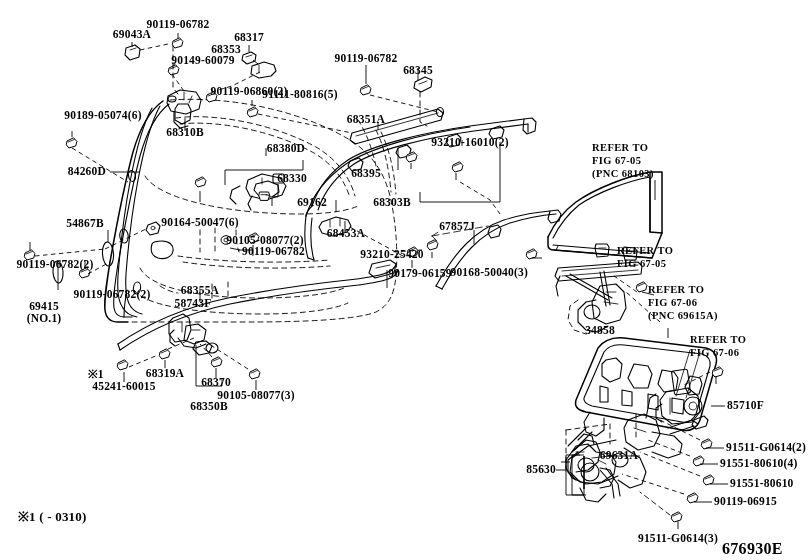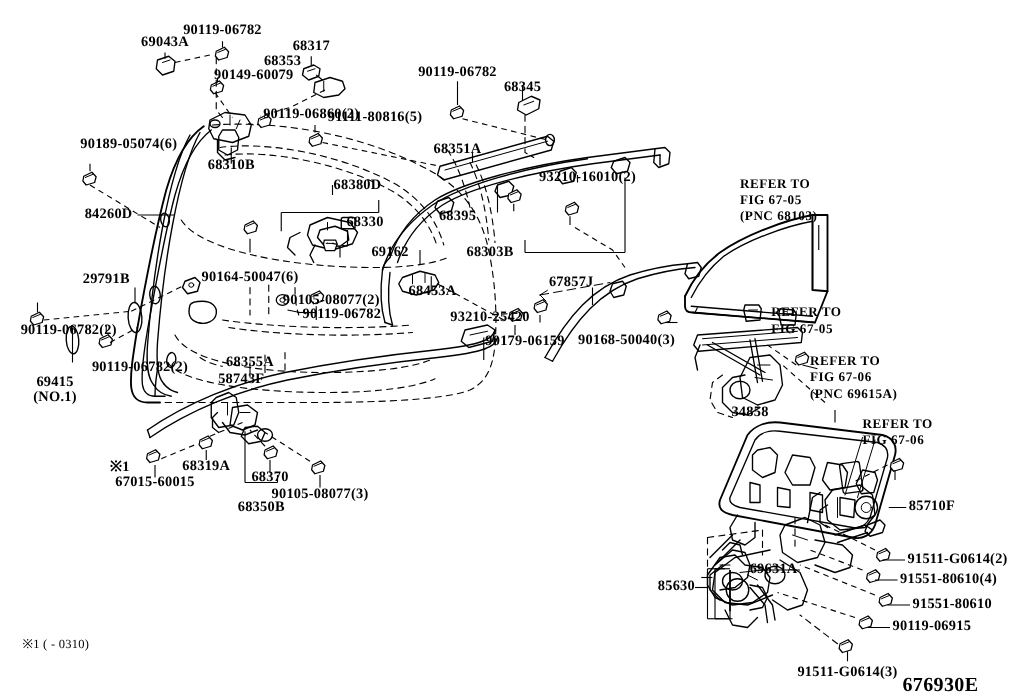--- a/index.html
+++ b/index.html
@@ -14,21 +14,21 @@
     position:absolute;
     font-family:"Liberation Serif", serif;
     font-weight:bold;
     font-size:11.5px;
     letter-spacing:0.2px;
     color:#000;
     white-space:nowrap;
     line-height:1.12;
   }
   .lbl.ref{font-size:10.5px;letter-spacing:0.4px;}
-  .lbl.note{font-weight:normal;font-size:10px;}
+  .lbl.note{font-weight:bold;font-size:13px;}
   .lbl.footer{font-size:16px;font-weight:bold;letter-spacing:0.3px;}
   .ctr{transform:translateX(-50%);}
   .rt{transform:translateX(-100%);}
 </style>
 </head>
 <body>
 
 <div id="sheet">
 
   <svg id="art" viewBox="0 0 811 560">
@@ -475,54 +475,54 @@
   <div class="lbl ctr" style="left:132px;top:28px;">69043A</div>
   <div class="lbl ctr" style="left:178px;top:18px;">90119-06782</div>
   <div class="lbl ctr" style="left:249px;top:31px;">68317</div>
   <div class="lbl ctr" style="left:226px;top:43px;">68353</div>
   <div class="lbl ctr" style="left:203px;top:54px;">90149-60079</div>
   <div class="lbl ctr" style="left:249px;top:85px;">90119-06860(2)</div>
   <div class="lbl ctr" style="left:185px;top:126px;">68310B</div>
   <div class="lbl ctr" style="left:103px;top:109px;">90189-05074(6)</div>
   <div class="lbl rt" style="left:106px;top:165px;padding-left:20px;">84260D</div>
 
-  <div class="lbl ctr" style="left:85px;top:217px;">29791B</div>
+  <div class="lbl ctr" style="left:85px;top:217px;">54867B</div>
   <div class="lbl ctr" style="left:55px;top:258px;">90119-06782(2)</div>
   <div class="lbl ctr" style="left:112px;top:288px;">90119-06782(2)</div>
   <div class="lbl ctr" style="left:44px;top:300px;">69415</div>
   <div class="lbl ctr" style="left:44px;top:312px;">(NO.1)</div>
 
   <div class="lbl ctr" style="left:200px;top:216px;">90164-50047(6)</div>
   <div class="lbl ctr" style="left:265px;top:234px;">90105-08077(2)</div>
   <div class="lbl" style="left:242px;top:245px;">90119-06782</div>
   <div class="lbl ctr" style="left:200px;top:284px;">68355A</div>
   <div class="lbl ctr" style="left:193px;top:297px;">58743F</div>
 
   <div class="lbl" style="left:88px;top:368px;">※1</div>
-  <div class="lbl ctr" style="left:124px;top:380px;">67015-60015</div>
+  <div class="lbl ctr" style="left:124px;top:380px;">45241-60015</div>
   <div class="lbl ctr" style="left:165px;top:367px;">68319A</div>
   <div class="lbl ctr" style="left:216px;top:376px;">68370</div>
   <div class="lbl ctr" style="left:256px;top:389px;">90105-08077(3)</div>
   <div class="lbl ctr" style="left:209px;top:400px;">68350B</div>
 
   <div class="lbl ctr" style="left:300px;top:88px;">91111-80816(5)</div>
   <div class="lbl ctr" style="left:366px;top:52px;">90119-06782</div>
   <div class="lbl ctr" style="left:418px;top:64px;">68345</div>
   <div class="lbl ctr" style="left:366px;top:113px;">68351A</div>
   <div class="lbl ctr" style="left:266px;top:142px;padding-left:40px;">68380D</div>
   <div class="lbl ctr" style="left:292px;top:172px;">68330</div>
   <div class="lbl ctr" style="left:312px;top:196px;">69162</div>
   <div class="lbl ctr" style="left:366px;top:167px;">68395</div>
   <div class="lbl ctr" style="left:392px;top:196px;">68303B</div>
   <div class="lbl ctr" style="left:470px;top:136px;">93210-16010(2)</div>
   <div class="lbl ctr" style="left:346px;top:227px;">68453A</div>
   <div class="lbl ctr" style="left:392px;top:248px;">93210-25420</div>
   <div class="lbl ctr" style="left:420px;top:267px;">90179-06159</div>
   <div class="lbl ctr" style="left:437px;top:220px;margin-left:20px;">67857J</div>
-  <div class="lbl rt" style="left:528px;top:266px;margin-left:12px;">90168-50040(3)</div>
+  <div class="lbl rt" style="left:528px;top:266px;">90168-50040(3)</div>
 
   <div class="lbl ref" style="left:592px;top:142px;">REFER TO</div>
   <div class="lbl ref" style="left:592px;top:155px;">FIG 67-05</div>
   <div class="lbl ref" style="left:592px;top:168px;">(PNC 68103)</div>
 
   <div class="lbl ref" style="left:617px;top:245px;">REFER TO</div>
   <div class="lbl ref" style="left:617px;top:258px;">FIG 67-05</div>
 
   <div class="lbl ref" style="left:648px;top:284px;">REFER TO</div>
   <div class="lbl ref" style="left:648px;top:297px;">FIG 67-06</div>

